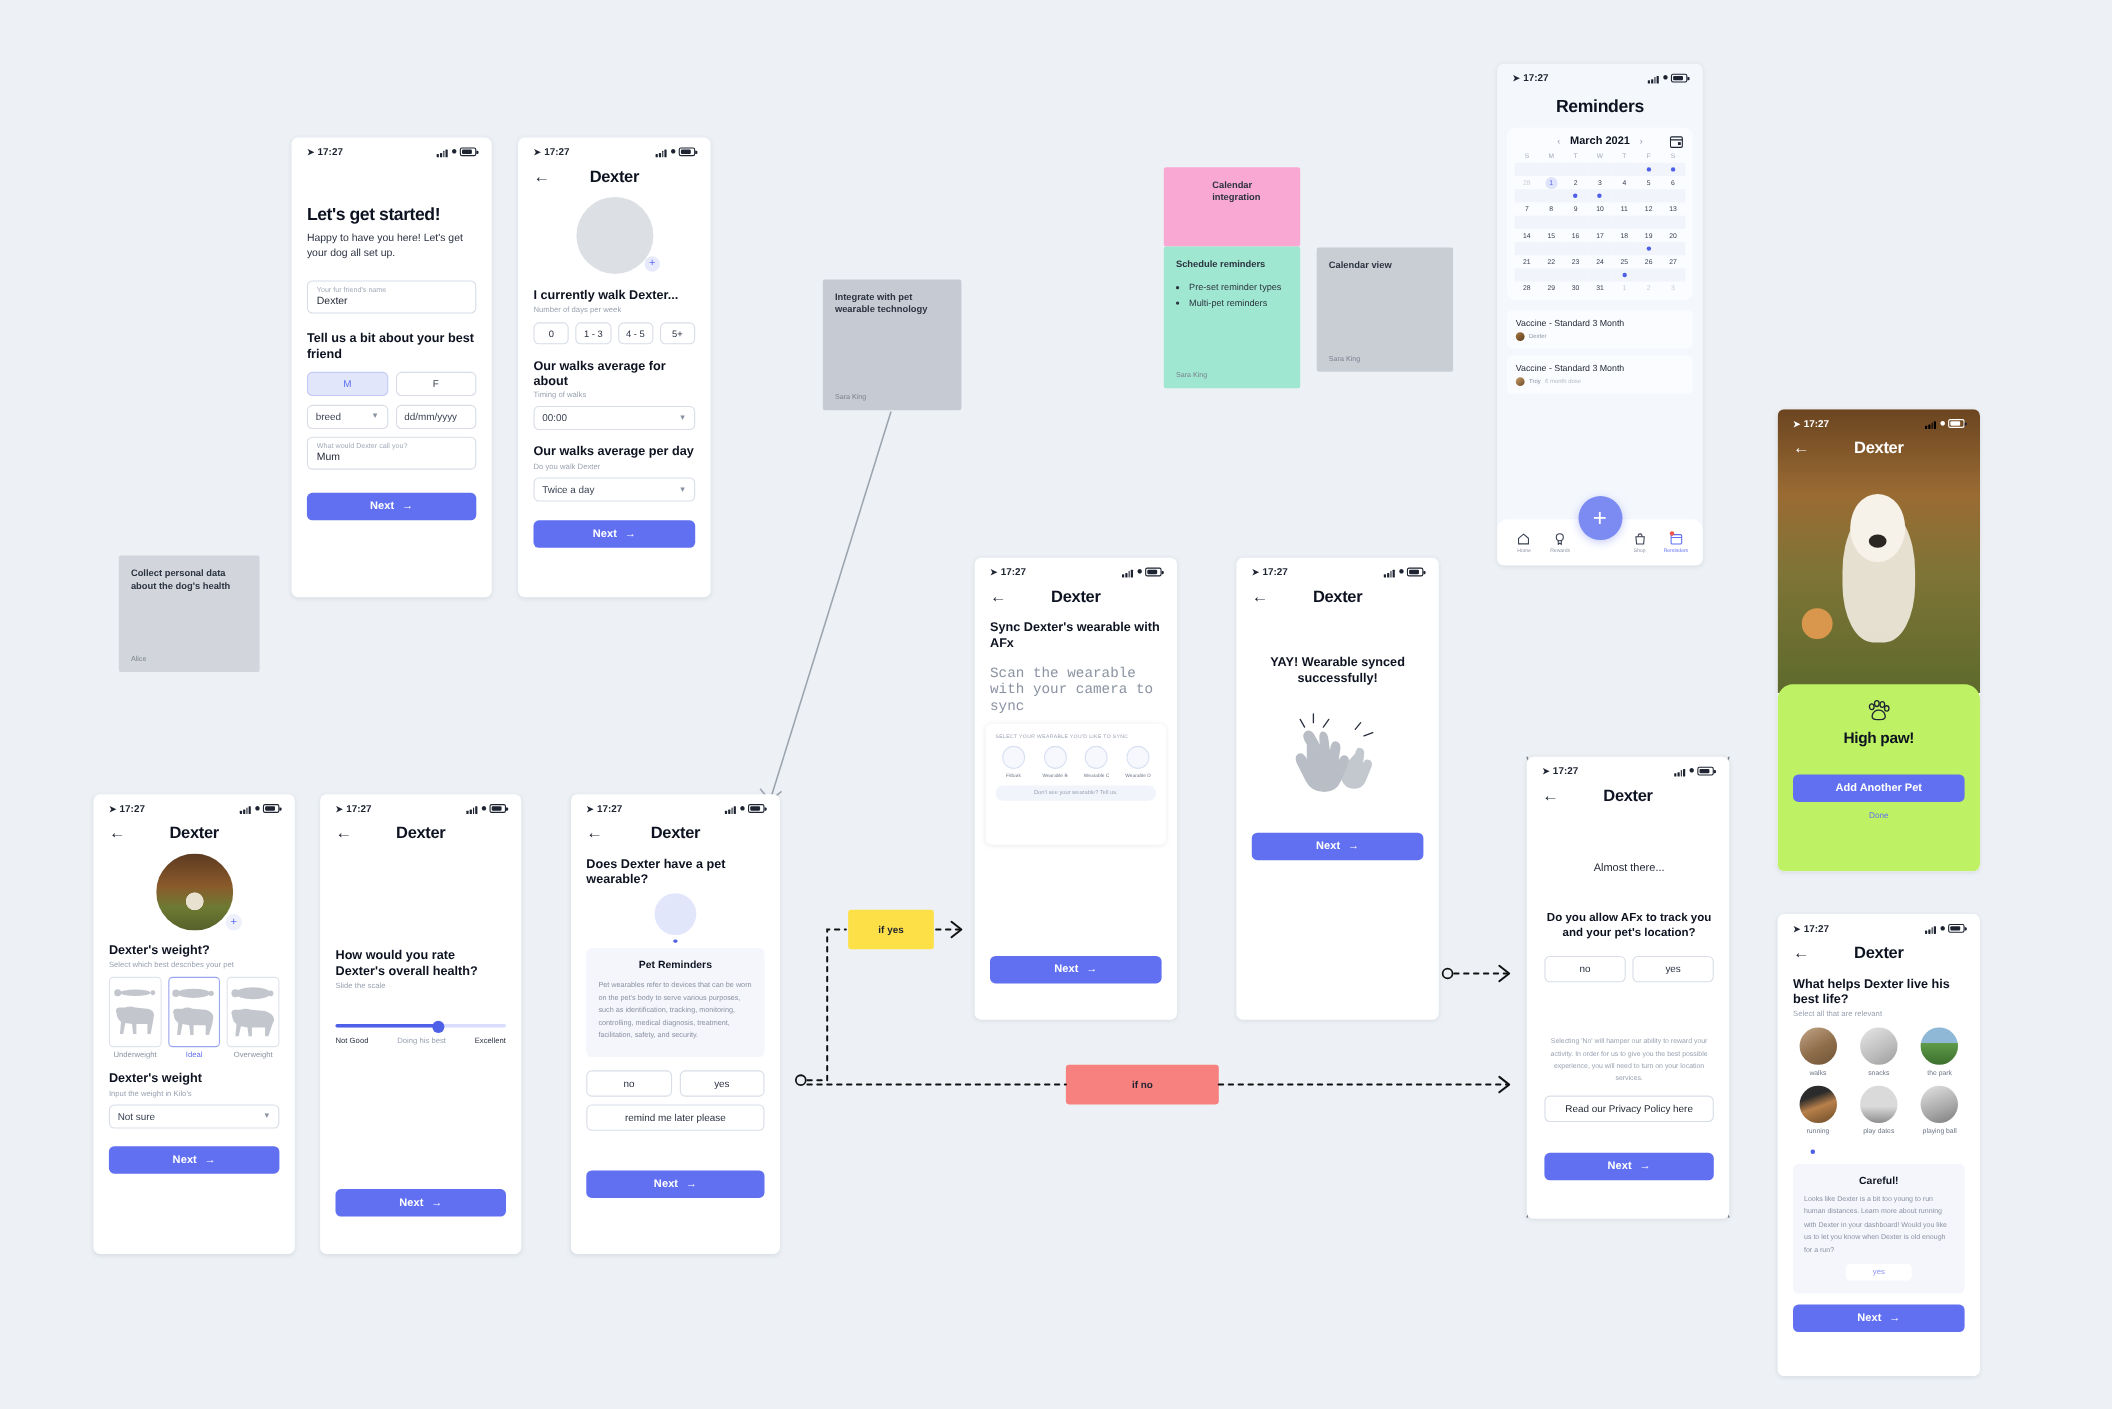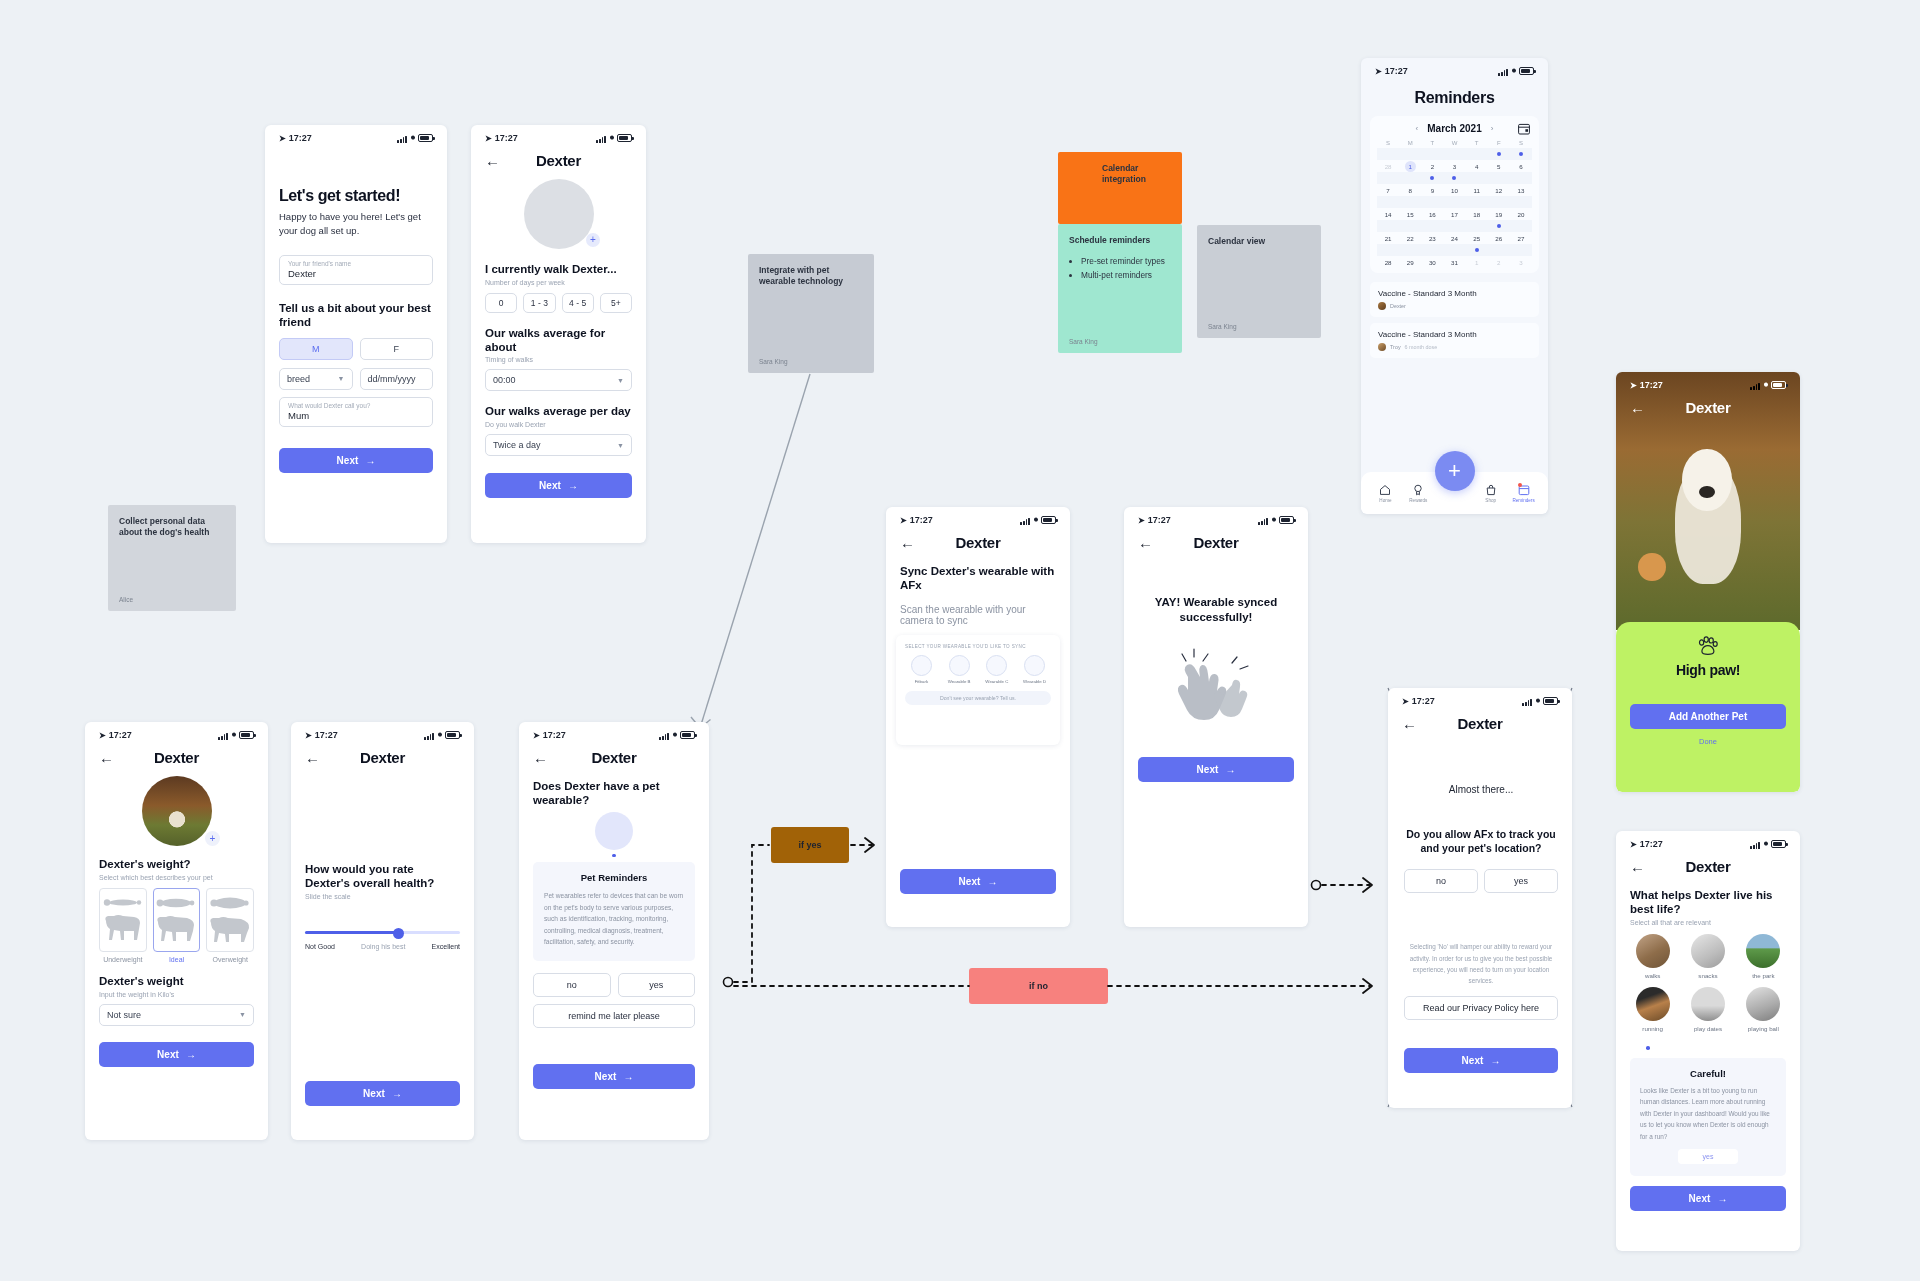--- a/index.html
+++ b/index.html
@@ -113,39 +113,39 @@
   <div class="note" style="left:748px;top:254px;width:126px;height:119px;background:#c6cbd3;">
     <div class="nt">Integrate with pet wearable technology</div>
     <div class="author">Sara King</div>
   </div>
 
   <div class="note" style="left:108px;top:505px;width:128px;height:106px;background:#d2d6dc;">
     <div class="nt">Collect personal data about the dog's health</div>
     <div class="author">Alice</div>
   </div>
 
-  <div class="note" style="left:1058px;top:152px;width:124px;height:72px;background:#f97316;padding-left:44px;">
+  <div class="note" style="left:1058px;top:152px;width:124px;height:72px;background:#f9a8d4;padding-left:44px;">
     <div class="nt">Calendar integration</div>
   </div>
 
   <div class="note" style="left:1058px;top:224px;width:124px;height:129px;background:#9fe7d0;">
     <div class="nt">Schedule reminders</div>
     <ul>
       <li>Pre-set reminder types</li>
       <li>Multi-pet reminders</li>
     </ul>
     <div class="author">Sara King</div>
   </div>
 
   <div class="note" style="left:1197px;top:225px;width:124px;height:113px;background:#c9ced5;">
     <div class="nt">Calendar view</div>
     <div class="author">Sara King</div>
   </div>
 
-  <div class="flag" style="left:771px;top:827px;width:78px;height:36px;background:#a16207;">
+  <div class="flag" style="left:771px;top:827px;width:78px;height:36px;background:#fde047;">
     <span>if yes</span>
   </div>
   <div class="flag" style="left:969px;top:968px;width:139px;height:36px;background:#f7817e;">
     <span>if no</span>
   </div>
 
   <svg style="position:absolute;left:0;top:0;width:1920px;height:1281px;pointer-events:none;">
 
     <path d="M810,374 L700,728" stroke="#9aa3ae" stroke-width="1.4" fill="none"></path>
     <path d="M700,728 l-9,-11 m9,11 l10.5,-8.5" stroke="#9aa3ae" stroke-width="1.4" fill="none"></path>
@@ -451,21 +451,21 @@
             <i></i>
           </span>
       </div>
     </div>
     <div class="nav">
       <span class="back">←</span>
       <span class="nav-title">Dexter</span>
     </div>
     <div class="scr" style="margin-top:12px;">
       <div class="secth">Sync Dexter's wearable with AFx</div>
-      <div style="font-size:10px;color:#8b93a2;margin-top:11px;">Scan the wearable with your camera to sync</div>
+      <div style="font-size:13px;color:#8b93a2;margin-top:11px;font-family:Liberation Mono, monospace;">Scan the wearable with your camera to sync</div>
     </div>
     <div style="margin:9px 10px 0;background:#fff;border-radius:6px;box-shadow:0 1px 5px rgba(50,70,110,.10);padding:9px 9px 12px;">
       <div style="font-size:4.6px;letter-spacing:.35px;color:#9aa3b2;">SELECT YOUR WEARABLE YOU'D LIKE TO SYNC</div>
       <div style="display:flex;gap:5px;margin-top:6px;">
         <div style="flex:1;text-align:center;">
           <div style="width:21px;height:21px;border-radius:50%;border:1px solid #d9e0f2;background:#f6f8fe;margin:0 auto;"></div>
           <div style="font-size:4.4px;color:#6b7484;margin-top:3px;">Fitbark</div>
         </div>
         <div style="flex:1;text-align:center;">
           <div style="width:21px;height:21px;border-radius:50%;border:1px solid #d9e0f2;background:#f6f8fe;margin:0 auto;"></div>

